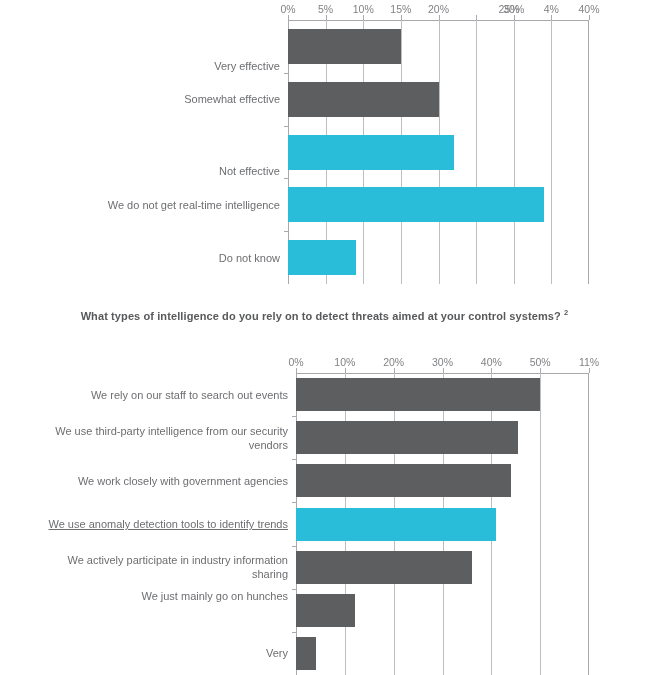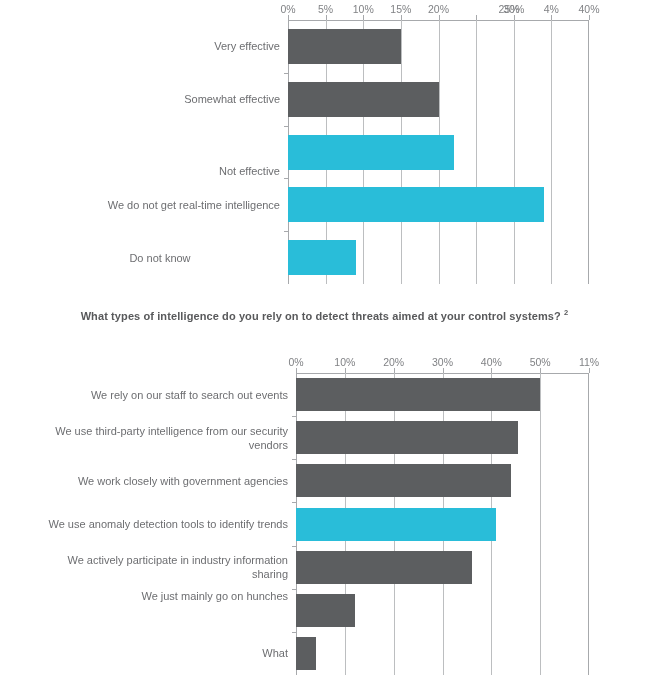--- a/index.html
+++ b/index.html
@@ -177,25 +177,25 @@
           <div class="bar" style="width: 255.85px; background: rgb(41, 189, 217);"></div>
         </div>
         <div style="position: absolute; left: -4px; top: 158.4px; width: 4px; height: 1px; background: rgb(167, 169, 172);"></div>
         <div class="bar-row" style="top: 220.1px; height: 35px;">
           <div class="bar" style="width: 67.725px; background: rgb(41, 189, 217);"></div>
         </div>
         <div style="position: absolute; left: -4px; top: 211.2px; width: 4px; height: 1px; background: rgb(167, 169, 172);"></div>
       </div>
 
     <div id="c1-cats">
-        <div class="cat-label" style="right: 369px; width: 240px; top: 20px; height: 52.8px; display: flex; align-items: center; justify-content: flex-end;"><span class="cat-label-inner">Very effective</span></div>
+        <div class="cat-label" style="right: 369px; width: 240px; top: 20px; height: 52.8px; display: flex; align-items: flex-end; justify-content: flex-end;"><span class="cat-label-inner">Very effective</span></div>
         <div class="cat-label" style="right: 369px; width: 240px; top: 72.8px; height: 52.8px; display: flex; align-items: center; justify-content: flex-end;"><span class="cat-label-inner">Somewhat effective</span></div>
         <div class="cat-label" style="right: 369px; width: 240px; top: 125.6px; height: 52.8px; display: flex; align-items: flex-end; justify-content: flex-end;"><span class="cat-label-inner">Not effective</span></div>
         <div class="cat-label" style="right: 369px; width: 240px; top: 178.4px; height: 52.8px; display: flex; align-items: center; justify-content: flex-end;"><span class="cat-label-inner">We do not get real-time intelligence</span></div>
-        <div class="cat-label" style="right: 369px; width: 240px; top: 231.2px; height: 52.8px; display: flex; align-items: center; justify-content: center;"><span class="cat-label-inner">Do not know</span></div>
+        <div class="cat-label" style="right: 369px; width: 240px; top: 231.2px; height: 52.8px; display: flex; align-items: center; justify-content: flex-end;"><span class="cat-label-inner">Do not know</span></div>
       </div>
   </div>
 
   <div class="chart" id="chart2" style="top:0;">
 
     <div class="chart-title" id="c2-title" style="top:309px;"><span>What types of intelligence do you rely on to detect threats aimed at your control systems? </span><sup>2</sup></div>
 
     <div class="xaxis-labels" id="c2-xlabels" style="left:0; top:355px; width:649px;">
         <div class="xtick-label" style="left: 296px;">0%</div>
         <div class="xtick-label" style="left: 344.833px;">10%</div>
@@ -248,20 +248,20 @@
         <div class="bar-row" style="top: 263.929px; height: 33px;">
           <div class="bar" style="width: 19.5333px; background: rgb(92, 94, 96);"></div>
         </div>
         <div style="position: absolute; left: -4px; top: 258.857px; width: 4px; height: 1px; background: rgb(167, 169, 172);"></div>
       </div>
 
     <div id="c2-cats">
         <div class="cat-label" style="right: 361px; width: 250px; top: 373px; height: 43.1429px; display: flex; align-items: center; justify-content: flex-end;"><span class="cat-label-inner">We rely on our staff to search out events</span></div>
         <div class="cat-label" style="right: 361px; width: 250px; top: 416.143px; height: 43.1429px; display: flex; align-items: center; justify-content: flex-end;"><span class="cat-label-inner">We use third-party intelligence from our security vendors</span></div>
         <div class="cat-label" style="right: 361px; width: 250px; top: 459.286px; height: 43.1429px; display: flex; align-items: center; justify-content: flex-end;"><span class="cat-label-inner">We work closely with government agencies</span></div>
-        <div class="cat-label" style="right: 361px; width: 250px; top: 502.429px; height: 43.1429px; display: flex; align-items: center; justify-content: flex-end;"><span class="cat-label-inner">We use anomaly detection tools to identify trends</span></div>
+        <div class="cat-label" style="right: 361px; width: 250px; top: 502.429px; height: 43.1429px; display: flex; align-items: center; justify-content: flex-end; text-decoration: underline;"><span class="cat-label-inner">We use anomaly detection tools to identify trends</span></div>
         <div class="cat-label" style="right: 361px; width: 250px; top: 545.571px; height: 43.1429px; display: flex; align-items: center; justify-content: flex-end;"><span class="cat-label-inner">We actively participate in industry information sharing</span></div>
         <div class="cat-label" style="right: 361px; width: 250px; top: 588.714px; height: 43.1429px; display: flex; align-items: flex-start; justify-content: flex-end;"><span class="cat-label-inner">We just mainly go on hunches</span></div>
-        <div class="cat-label" style="right: 361px; width: 250px; top: 631.857px; height: 43.1429px; display: flex; align-items: center; justify-content: flex-end;"><span class="cat-label-inner">What</span></div>
+        <div class="cat-label" style="right: 361px; width: 250px; top: 631.857px; height: 43.1429px; display: flex; align-items: center; justify-content: flex-end;"><span class="cat-label-inner">Very</span></div>
       </div>
   </div>
 
 </div>
 
 </body></html>

